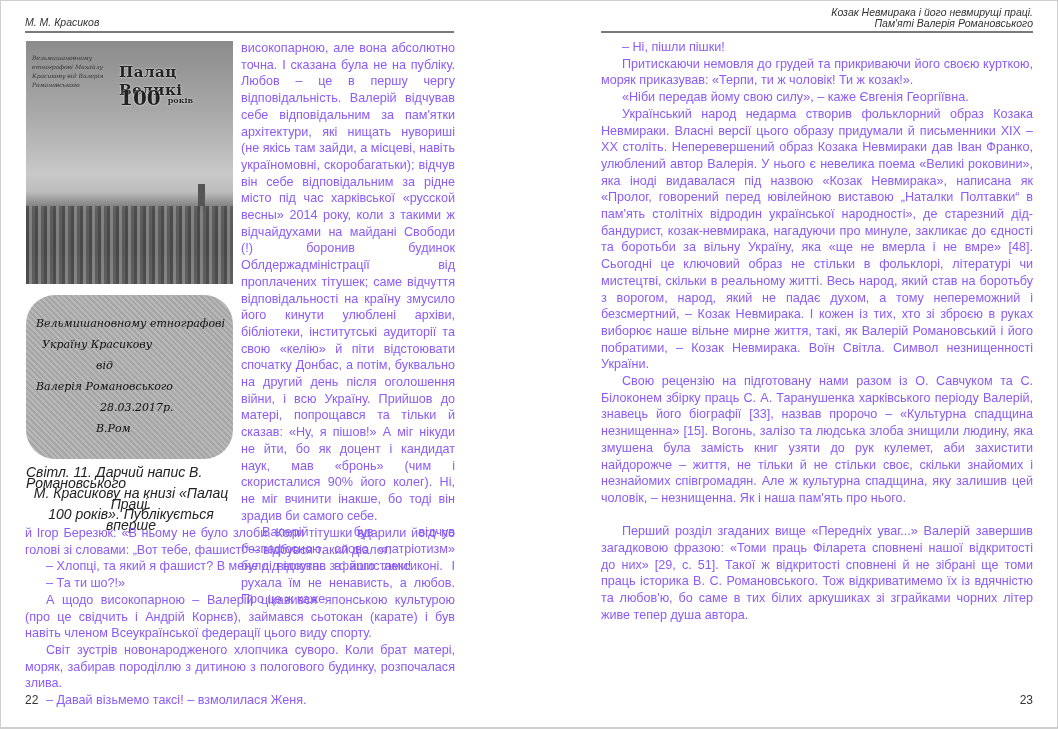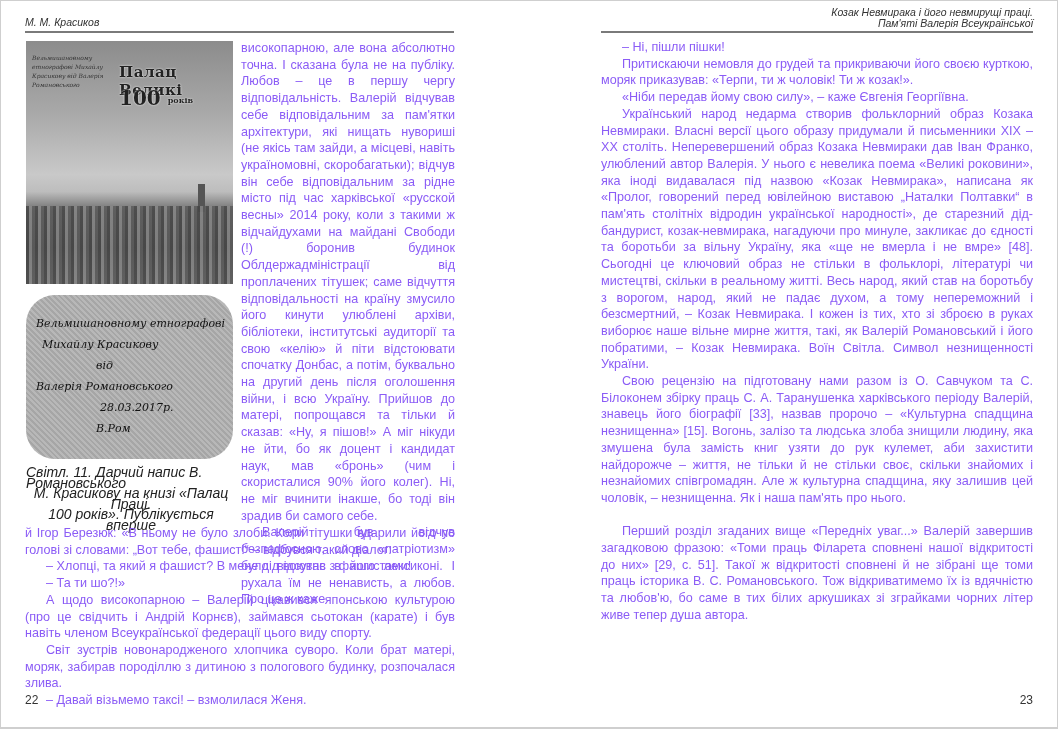--- a/index.html
+++ b/index.html
@@ -95,21 +95,21 @@
         <span>100</span>
         <small>років</small>
       </div>
       <div class="tower"></div>
       <div class="city"></div>
     </div>
 
     <div class="figure-bottom">
       <div class="hand">
         <div>Вельмишановному етнографові</div>
-        <div style="padding-left:6px">Михайлу Красикову</div>
+        <div style="padding-left:6px">Україну Красикову</div>
         <div style="padding-left:60px">від</div>
         <div>Валерія Романовського</div>
         <div style="padding-left:64px">28.03.2017р.</div>
         <div style="padding-left:60px">В.Ром</div>
       </div>
     </div>
 
     <div class="caption">
       <span class="l1">Світл. 11. Дарчий напис В. Романовського</span>
       <span class="l2">М. Красикову на книзі «Палац Праці.</span>
@@ -129,21 +129,21 @@
       <p>Світ зустрів новонародженого хлопчика суворо. Коли брат матері, моряк, забирав породіллю з дитиною з пологового будинку, розпочалася злива.</p>
       <p>– Давай візьмемо таксі! – взмолилася Женя.</p>
     </div>
 
     <div class="folio">22</div>
   </div>
 
   <div class="page right">
     <div class="running-head">
       <div>Козак Невмирака і його невмирущі праці.</div>
-      <div>Пам'яті Валерія Всеукраїнської</div>
+      <div>Пам'яті Валерія Романовського</div>
     </div>
     <div class="head-rule"></div>
 
     <div class="text full">
       <p>– Ні, пішли пішки!</p>
       <p>Притискаючи немовля до грудей та прикриваючи його своєю курткою, моряк приказував: «Терпи, ти ж чоловік! Ти ж козак!».</p>
       <p>«Ніби передав йому свою силу», – каже Євгенія Георгіївна.</p>
       <p>Український народ недарма створив фольклорний образ Козака Невмираки. Власні версії цього образу придумали й письменники XIX – XX століть. Неперевершений образ Козака Невмираки дав Іван Франко, улюблений автор Валерія. У нього є невелика поема «Великі роковини», яка іноді видавалася під назвою «Козак Невмирака», написана як «Пролог, говорений перед ювілейною виставою „Наталки Полтавки“ в пам'ять столітніх відродин української народності», де старезний дід-бандурист, козак-невмирака, нагадуючи про минуле, закликає до єдності та боротьби за вільну Україну, яка «ще не вмерла і не вмре» [48]. Сьогодні це ключовий образ не стільки в фольклорі, літературі чи мистецтві, скільки в реальному житті. Весь народ, який став на боротьбу з ворогом, народ, який не падає духом, а тому непереможний і безсмертний, – Козак Невмирака. І кожен із тих, хто зі зброєю в руках виборює наше вільне мирне життя, такі, як Валерій Романовський і його побратими, – Козак Невмирака. Воїн Світла. Символ незнищенності України.</p>
       <p>Свою рецензію на підготовану нами разом із О. Савчуком та С. Білоконем збірку праць С. А. Таранушенка харківського періоду Валерій, знавець його біографії [33], назвав пророчо – «Культурна спадщина незнищенна» [15]. Вогонь, залізо та людська злоба знищили людину, яка змушена була замість книг узяти до рук кулемет, аби захистити найдорожче – життя, не тільки й не стільки своє, скільки знайомих і незнайомих співгромадян. Але ж культурна спадщина, яку залишив цей чоловік, – незнищенна. Як і наша пам'ять про нього.</p>
       <p class="gap">Перший розділ згаданих вище «Передніх уваг...» Валерій завершив загадковою фразою: «Томи праць Філарета сповнені нашої відкритості до них» [29, с. 51]. Такої ж відкритості сповнені й не зібрані ще томи праць історика В. С. Романовського. Тож відкриватимемо їх із вдячністю та любов'ю, бо саме в тих білих аркушиках зі зграйками чорних літер живе тепер душа автора.</p>

